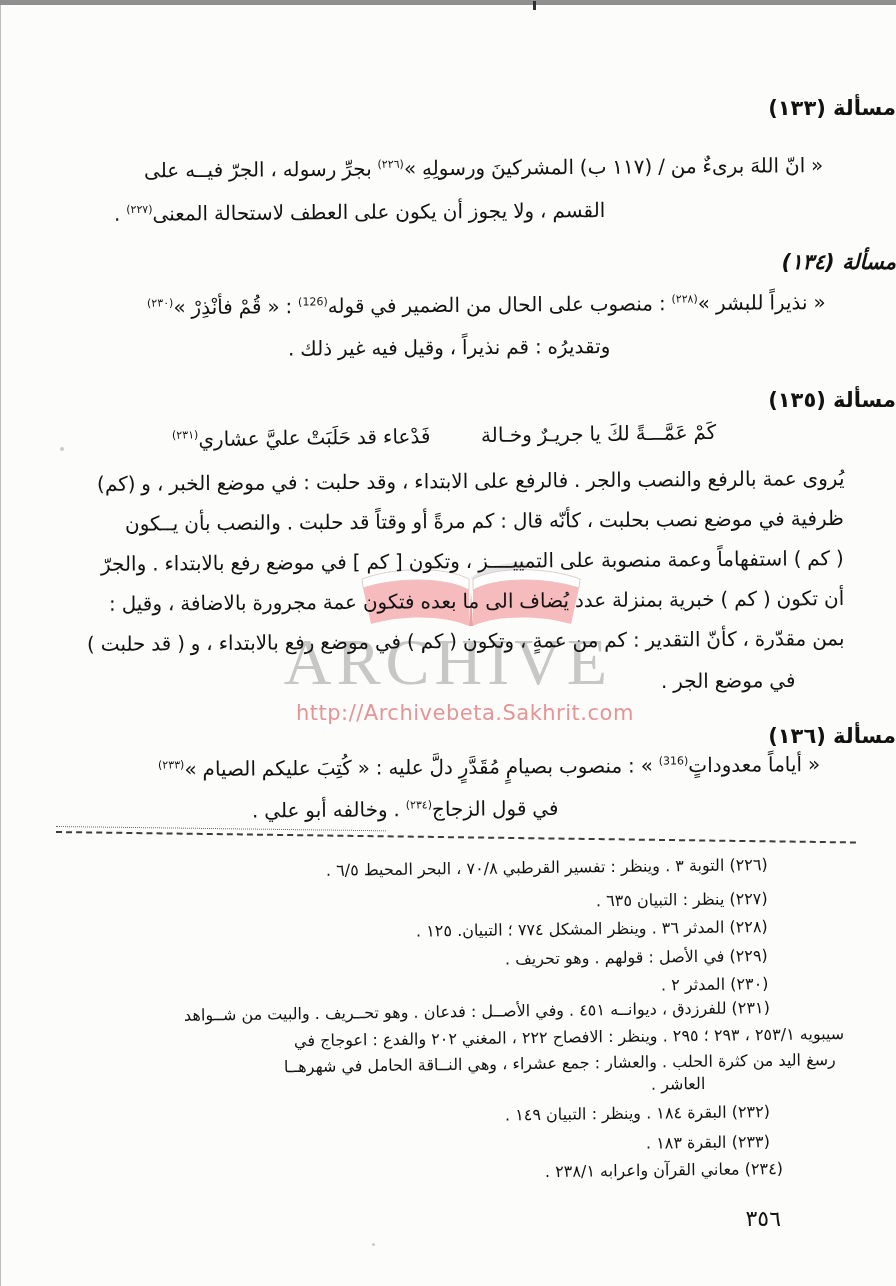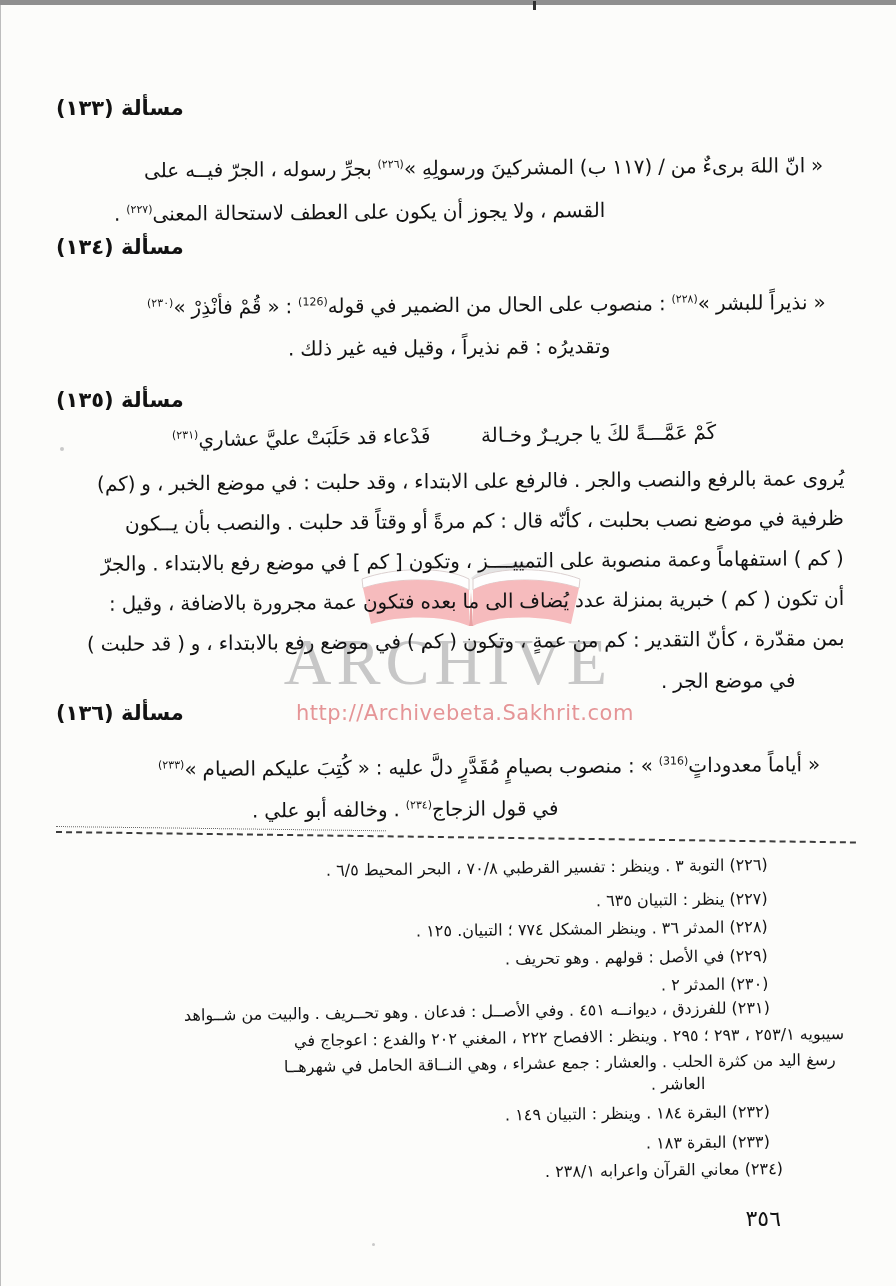--- a/index.html
+++ b/index.html
@@ -6,21 +6,21 @@
   .page{
     position:relative;width:896px;height:1286px;margin:0 auto;
     background:#fcfcfa;overflow:hidden;direction:rtl;
     font-family:"DejaVu Sans",sans-serif;color:#121212;
   }
   .topbar{position:absolute;top:0;left:0;right:0;height:5px;background:#8f8f8f;}
   .left-edge{position:absolute;left:0;top:5px;bottom:0;width:1px;background:#bdbdbd;}
   .tick{position:absolute;top:1px;left:533px;width:3px;height:9px;background:#2f2f2f;}
 
   .heading{
-    position:absolute;left:56px;right:0;text-align:left;
+    position:absolute;left:56px;right:0;text-align:right;
     font-size:21px;font-weight:bold;white-space:nowrap;letter-spacing:.5px;
   }
   .line{
     position:absolute;white-space:nowrap;font-size:20px;line-height:30px;
     word-spacing:-0.5px;
   }
   .fn{
     position:absolute;white-space:nowrap;font-size:16px;line-height:24px;
   }
   sup{font-size:11px;line-height:0;}
@@ -80,35 +80,35 @@
     <div class="wm-brand">ARCHIVE</div>
     <div class="wm-url">http://Archivebeta.Sakhrit.com</div>
   </div>
 
   <div class="txt-layer">
 
     <div class="heading" style="top:96px;">مسألة (١٣٣)</div>
     <div class="line tilt" style="top:150px;right:73px;">« انّ اللهَ برىءٌ من / (١١٧ ب) المشركينَ ورسولِهِ »<sup>(٢٢٦)</sup> بجرِّ رسوله ، الجرّ فيــه على</div>
     <div class="line tilt" style="top:195px;right:291px;">القسم ، ولا يجوز أن يكون على العطف لاستحالة المعنى<sup>(٢٢٧)</sup> .</div>
 
-    <div class="heading" style="top:235px;">مسألة (١٣٤)</div>
+    <div class="heading" style="top:250px;font-style:italic;">مسألة (١٣٤)</div>
     <div class="line tilt" style="top:287px;right:70px;">« نذيراً للبشر »<sup>(٢٢٨)</sup> : منصوب على الحال من الضمير في قوله<sup>(126)</sup> : « قُمْ فأنْذِرْ »<sup>(٢٣٠)</sup></div>
     <div class="line tilt" style="top:331px;right:286px;">وتقديرُه : قم نذيراً ، وقيل فيه غير ذلك .</div>
 
     <div class="heading" style="top:388px;">مسألة (١٣٥)</div>
     <div class="line tilt2" style="top:417px;right:180px;">كَمْ عَمَّـــةً لكَ يا جريـرٌ وخـالة</div>
     <div class="line tilt2" style="top:421px;right:466px;">فَدْعاء قد حَلَبَتْ عليَّ عشاري<sup>(٢٣١)</sup></div>
     <div class="line tilt" style="top:463px;right:52px;">يُروى عمة بالرفع والنصب والجر . فالرفع على الابتداء ، وقد حلبت : في موضع الخبر ، و (كم)</div>
     <div class="line tilt" style="top:503px;right:52px;">ظرفية في موضع نصب بحلبت ، كأنّه قال : كم مرةً أو وقتاً قد حلبت . والنصب بأن يــكون</div>
     <div class="line tilt" style="top:543px;right:52px;">( كم ) استفهاماً وعمة منصوبة على التمييــــز ، وتكون [ كم ] في موضع رفع بالابتداء . والجرّ</div>
     <div class="line tilt" style="top:583px;right:52px;">أن تكون ( كم ) خبرية بمنزلة عدد يُضاف الى ما بعده فتكون عمة مجرورة بالاضافة ، وقيل :</div>
     <div class="line tilt" style="top:623px;right:52px;">بمن مقدّرة ، كأنّ التقدير : كم من عمةٍ ، وتكون ( كم ) في موضع رفع بالابتداء ، و ( قد حلبت )</div>
     <div class="line tilt" style="top:665px;right:101px;">في موضع الجر .</div>
 
-    <div class="heading" style="top:701px;">مسألة (١٣٦)</div>
+    <div class="heading" style="top:724px;">مسألة (١٣٦)</div>
     <div class="line tilt" style="top:749px;right:76px;">« أياماً معدوداتٍ<sup>(316)</sup> » : منصوب بصيامٍ مُقَدَّرٍ دلَّ عليه : « كُتِبَ عليكم الصيام »<sup>(٢٣٣)</sup></div>
     <div class="line tilt" style="top:793px;right:338px;">في قول الزجاج<sup>(٢٣٤)</sup> . وخالفه أبو علي .</div>
 
     <div class="sep"></div>
     <div class="sep2"></div>
 
     <div class="fn tilt2" style="top:853px;right:128px;">(٢٢٦) التوبة ٣ . وينظر : تفسير القرطبي ٧٠/٨ ، البحر المحيط ٦/٥ .</div>
     <div class="fn tilt2" style="top:887px;right:128px;">(٢٢٧) ينظر : التبيان ٦٣٥ .</div>
     <div class="fn tilt2" style="top:915px;right:128px;">(٢٢٨) المدثر ٣٦ . وينظر المشكل ٧٧٤ ؛ التبيان. ١٢٥ .</div>
     <div class="fn tilt2" style="top:944px;right:128px;">(٢٢٩) في الأصل : قولهم . وهو تحريف .</div>

